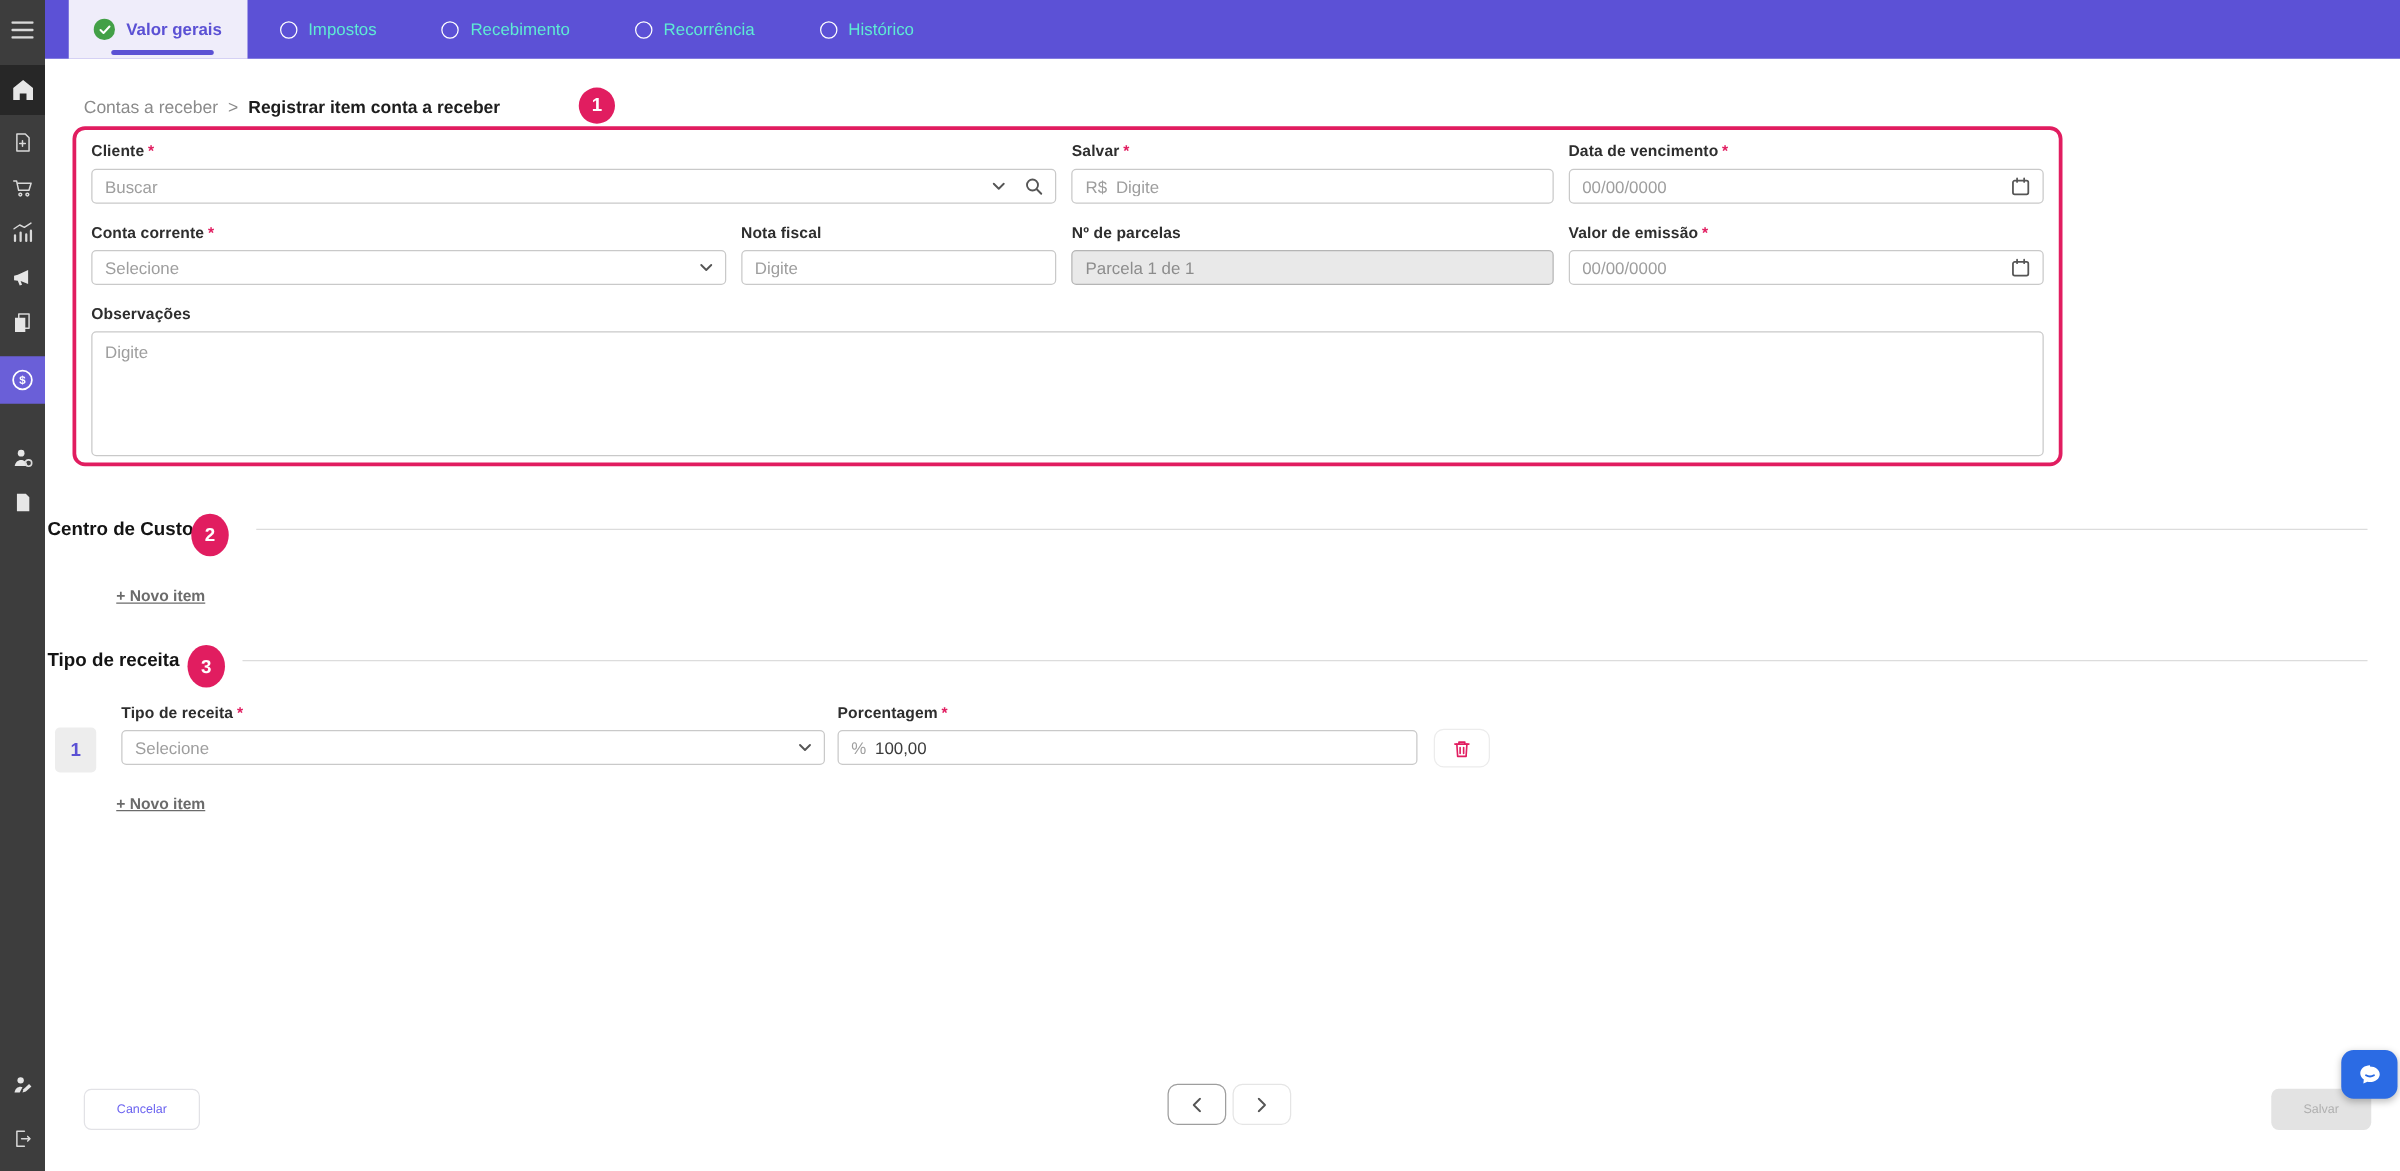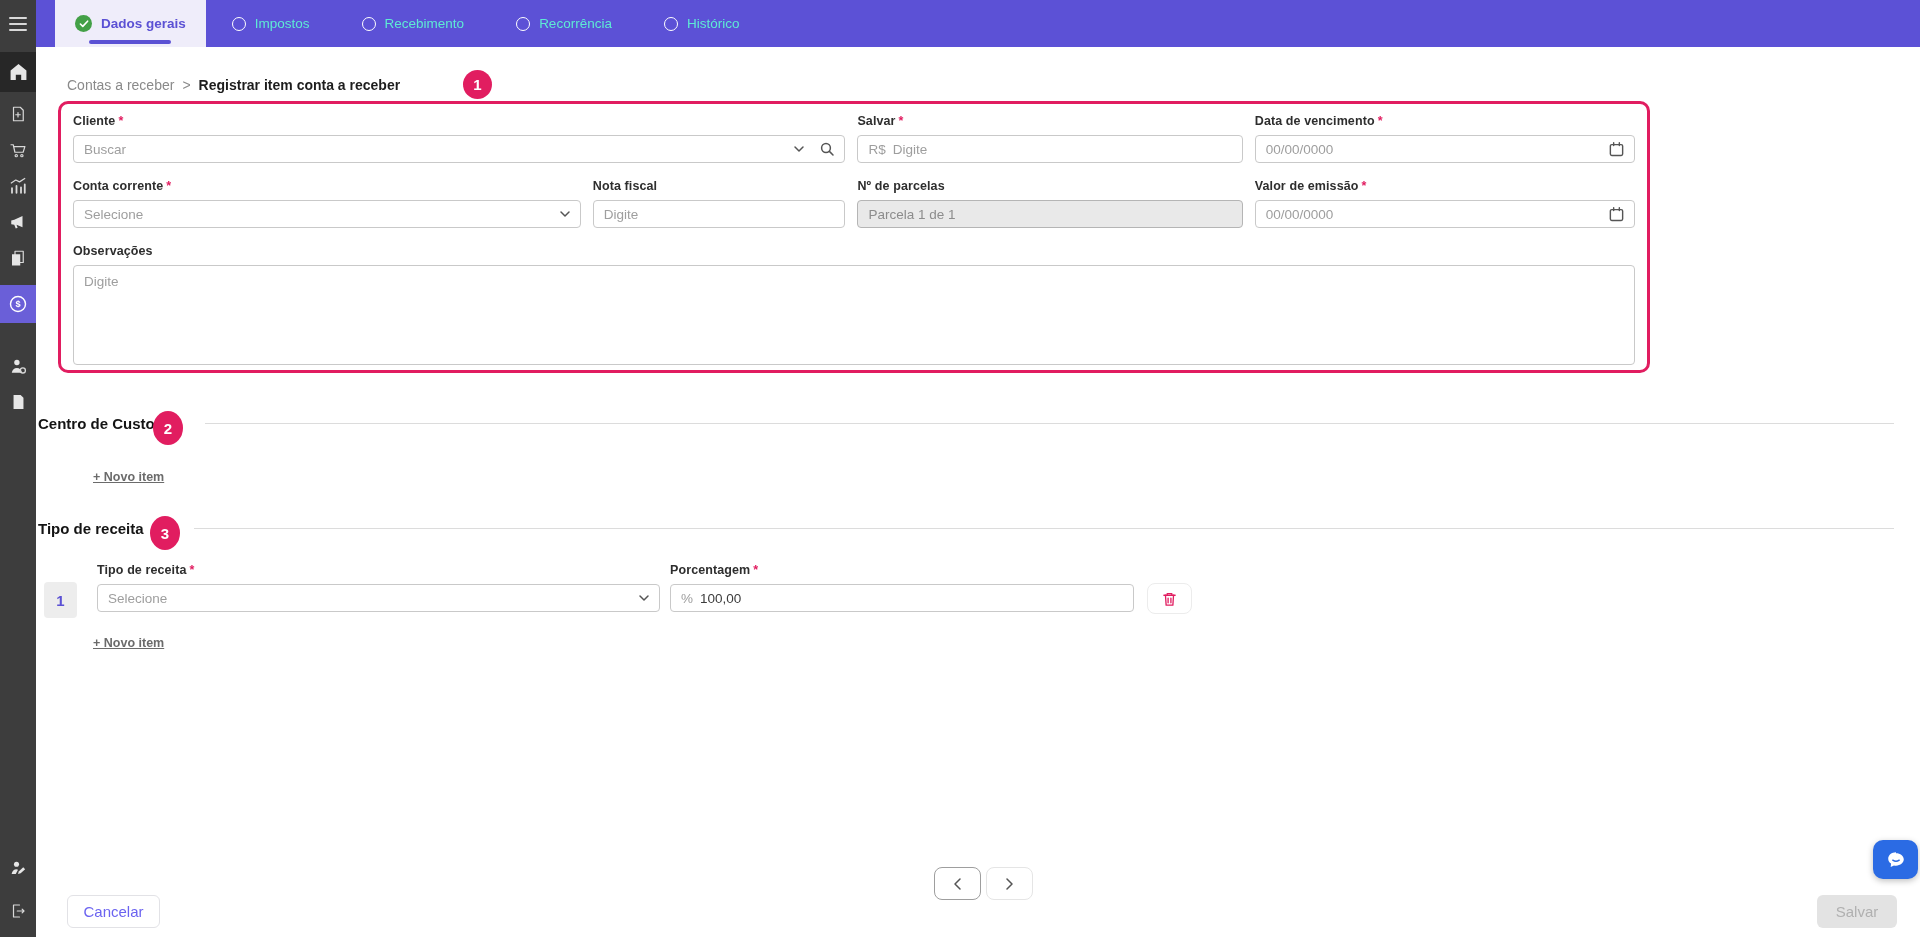--- a/index.html
+++ b/index.html
@@ -63,21 +63,21 @@
               text-decoration:underline; cursor:pointer; }
   .new-item-1 { top:423px; } .new-item-2 { top:589px; }
 
   .row-chip { position:absolute; left:8px; top:535px; width:33px; height:36px; background:#ededed; border-radius:4px;
               color:#5b51d4; font-weight:700; font-size:15px; display:flex; align-items:center; justify-content:center; }
   .fld-tipo { position:absolute; left:61px; top:516px; width:563px; }
   .fld-pct  { position:absolute; left:634px; top:516px; width:464px; }
   .trash-btn { position:absolute; left:1111px; top:536px; width:45px; height:31px; background:#fff;
                border:1px solid #ececec; border-radius:8px; display:flex; align-items:center; justify-content:center; cursor:pointer; }
 
-  .btn { border-radius:6px; font-size:15px; cursor:pointer; display:flex; align-items:center; justify-content:center;margin-top:24px; }
+  .btn { border-radius:6px; font-size:10px; cursor:pointer; display:flex; align-items:center; justify-content:center; }
   .btn-cancel { position:absolute; left:31px; top:824px; width:93px; height:33px; background:#fff;
                 border:1px solid #e2e2e6; color:#6b63f0; font-weight:500; }
   .pg-btn { position:absolute; top:820px; width:47px; height:33px; background:#fff; border-radius:8px;
             display:flex; align-items:center; justify-content:center; cursor:pointer; }
   .pg-prev { left:898px; border:1px solid #9e9e9e; }
   .pg-next { left:950px; border:1px solid #e5e5e5; }
   .btn-save { position:absolute; left:1781px; top:824px; width:80px; height:33px; background:#e3e3e3;
               border:none; color:#b0b0b0; font-weight:500; cursor:default; }
 
   .chat-fab { position:absolute; right:2px; top:793px; width:45px; height:39px; background:#2b6be4;
@@ -165,21 +165,21 @@
   </div>
 </div>
 
 <div class="topbar">
   <div class="tab active">
     <span class="chk-circle">
       <svg width="10" height="8" viewBox="0 0 12 10">
           <path d="M1.5 5l3 3 6-6.5" fill="none" stroke="#fff" stroke-width="2" stroke-linecap="round" stroke-linejoin="round"></path>
         </svg>
     </span>
-    <span>Dados gerais</span>
+    <span>Valor gerais</span>
     <span class="underline"></span>
   </div>
   <div class="tab">
     <span class="radio"></span>
     <span>Impostos</span>
   </div>
   <div class="tab">
     <span class="radio"></span>
     <span>Recebimento</span>
   </div>

